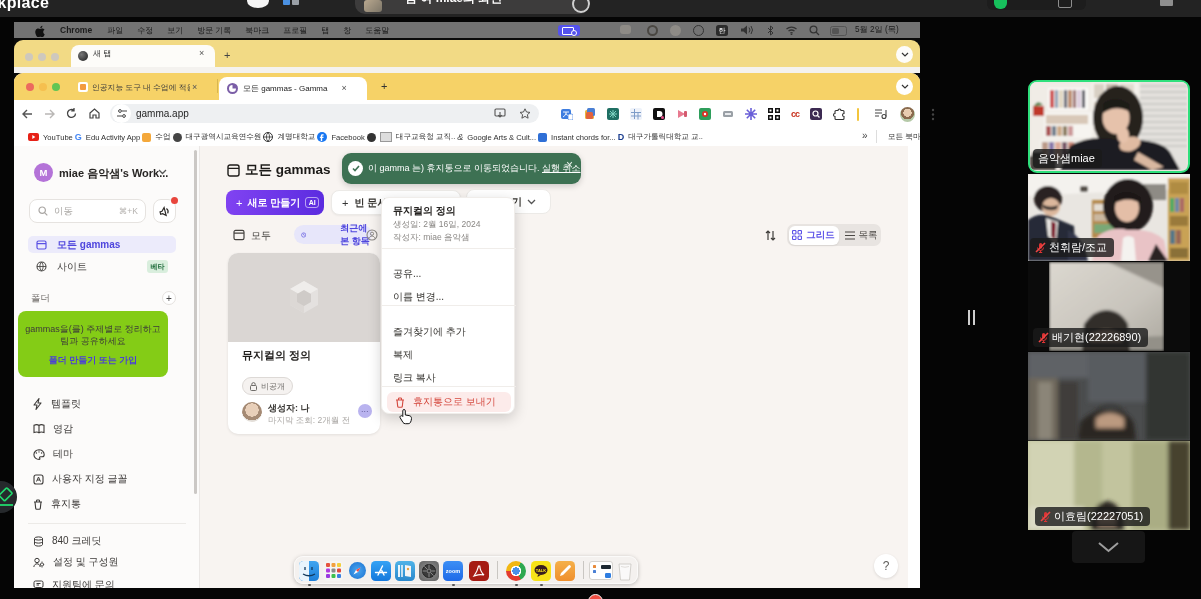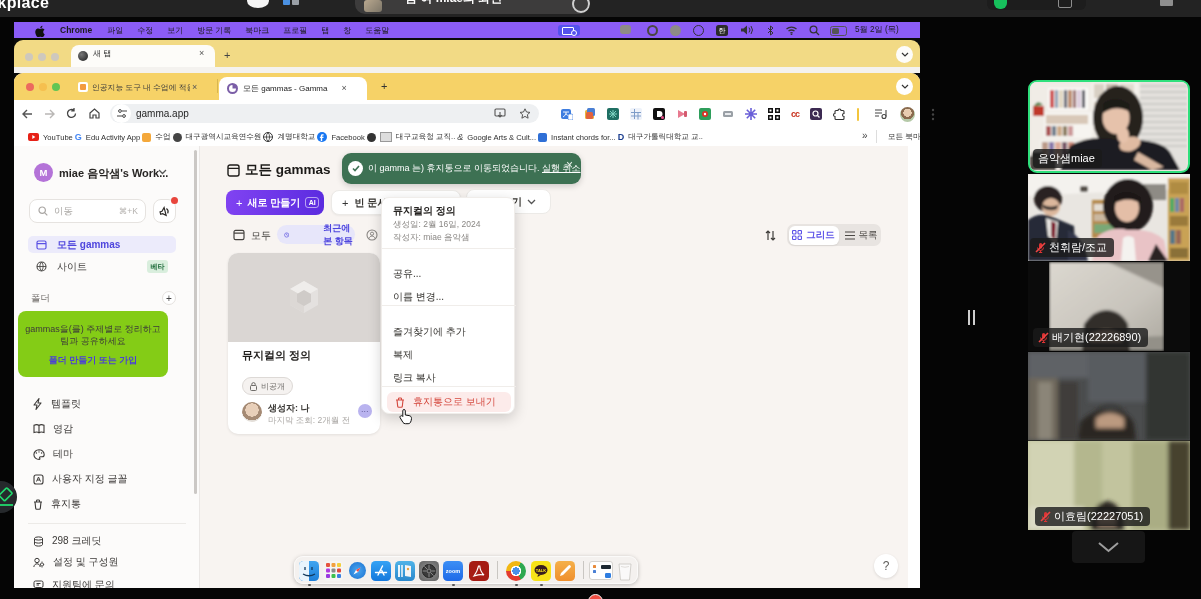--- a/index.html
+++ b/index.html
@@ -34,21 +34,21 @@
 
     <div class="abs" style="left:987px;top:-10px;width:99px;height:20px;background:#1d1d1d;border-radius:6px;">
       <div class="abs" style="left:7px;top:6px;width:13px;height:13px;background:#17c05c;border-radius:3px 3px 6px 6px;"></div>
       <div class="abs" style="left:71px;top:8px;width:12px;height:8px;border:1.5px solid #8d8d8d;border-radius:2px;"></div>
     </div>
     <div class="abs" style="left:1160px;top:-2px;width:13px;height:8px;background:#8e8e8e;border-radius:1px;"></div>
   </div>
 
   <div class="abs" id="screen" style="left:14px;top:22px;width:906px;height:566px;background:#0a0a0a;">
 
-    <div class="abs" id="menubar" style="left:0;top:0;width:906px;height:16px;background:#8b5cf6;color:#1b1b1b;">
+    <div class="abs" id="menubar" style="left:0;top:0;width:906px;height:16px;background:#737373;color:#1b1b1b;">
       <svg class="abs" style="left:20px;top:2.5px" width="11" height="12" viewBox="0 0 11 12">
           <path d="M7.8 1.2c-.5.6-1.4 1.1-2.1 1 -.1-.8.3-1.6.7-2.1C6.9-.5 7.8-.9 8.5-1c.1.8-.2 1.6-.7 2.2zM8.4 2.4c-1.2-.1-2.2.7-2.8.7-.6 0-1.5-.7-2.4-.6-1.2 0-2.4.7-3 1.8-1.3 2.2-.3 5.5.9 7.3.6.9 1.3 1.9 2.3 1.8.9 0 1.3-.6 2.4-.6 1.1 0 1.4.6 2.4.6 1 0 1.6-.9 2.2-1.8.7-1 1-2 1-2.1 0 0-1.9-.7-1.9-2.9 0-1.8 1.5-2.7 1.6-2.7-.9-1.3-2.2-1.4-2.7-1.5z" transform="scale(.8) translate(2,2)" fill="#111"></path>
         </svg>
       <div class="abs flex" style="left:38px;top:0;height:16px;font-size:8px;gap:0;">
         <b style="padding:0 8px;font-size:8.5px;">Chrome</b>
         <span style="padding:0 7px;">파일</span>
           <span style="padding:0 7px;">수정</span>
           <span style="padding:0 7px;">보기</span>
           <span style="padding:0 7px;">방문 기록</span>
           <span style="padding:0 7px;font-family:Liberation Serif, serif;">북마크</span>
@@ -345,21 +345,21 @@
                 <path d="M1 3h8M3.5 3V1.8a.8.8 0 0 1 .8-.8h1.4a.8.8 0 0 1 .8.8V3M2 3l.7 6.4a1 1 0 0 0 1 .9h2.6a1 1 0 0 0 1-.9L8 3" stroke="#3c3a38" stroke-width="1.1" fill="none"></path>
               </svg>
               <span>휴지통</span>
             </div>
           <div class="abs" style="left:14px;top:377px;width:158px;height:1px;background:#eceae7;"></div>
           <div class="side-item abs flex" style="left:14px;top:388px;">
               <svg width="11" height="11" viewBox="0 0 11 11">
                 <ellipse cx="5.5" cy="2.5" rx="4" ry="1.6" stroke="#3c3a38" stroke-width="1" fill="none"></ellipse>
                 <path d="M1.5 2.5v3c0 .9 1.8 1.6 4 1.6s4-.7 4-1.6v-3M1.5 5.5v3c0 .9 1.8 1.6 4 1.6s4-.7 4-1.6v-3" stroke="#3c3a38" stroke-width="1" fill="none"></path>
               </svg>
-              <span>298 크레딧</span>
+              <span>840 크레딧</span>
             </div>
           <div class="side-item abs flex" style="left:14px;top:409px;">
               <svg width="12" height="11" viewBox="0 0 12 11">
                 <circle cx="4" cy="3.5" r="2.2" stroke="#3c3a38" stroke-width="1" fill="none"></circle>
                 <path d="M.8 10c.3-2 1.6-3.2 3.2-3.2S6.9 8 7.2 10" stroke="#3c3a38" stroke-width="1" fill="none"></path>
                 <circle cx="9" cy="7.5" r="1.6" stroke="#3c3a38" stroke-width=".9" fill="none"></circle>
                 <path d="M9 5.4v-.9M9 10.5v-.9M11.1 7.5h-.9M7.8 7.5h-.9" stroke="#3c3a38" stroke-width=".9"></path>
               </svg>
               <span>설정 및 구성원</span>
             </div>
@@ -402,21 +402,21 @@
             <span style="margin-left:45px;font-size:10px;font-weight:bold;color:#35332f;">기</span>
             <svg style="margin-left:5px" width="9" height="6" viewBox="0 0 9 6">
                 <path d="M1 1l3.5 3.5L8 1" stroke="#555" stroke-width="1.3" fill="none"></path>
               </svg>
           </div>
 
           <svg class="abs" style="left:33px;top:83px" width="12" height="12" viewBox="0 0 12 12">
               <path d="M1 3A1.6 1.6 0 0 1 2.6 1.4h6.8A1.6 1.6 0 0 1 11 3v6a1.6 1.6 0 0 1-1.6 1.6H2.6A1.6 1.6 0 0 1 1 9zM1 4.2h10" stroke="#45423f" stroke-width="1.2" fill="none"></path>
             </svg>
           <div class="abs" style="left:51px;top:83px;font-size:10px;color:#3c3a37;">모두</div>
-          <div class="abs flex" style="left:77px;top:79px;width:78px;height:19px;background:#e7e6fa;border-radius:10px;gap:29px;">
+          <div class="abs flex" style="left:94px;top:79px;width:78px;height:19px;background:#e7e6fa;border-radius:10px;gap:29px;">
             <svg style="margin-left:7px" width="10" height="10" viewBox="0 0 10 10">
                 <circle cx="5" cy="5" r="4" stroke="#4f46dd" stroke-width="1.1" fill="none"></circle>
                 <path d="M5 2.5V5l1.8 1.2" stroke="#4f46dd" stroke-width="1.1" fill="none"></path>
               </svg>
             <span style="margin-left:5px;font-size:9px;font-weight:bold;color:#4f46dd;">최근에 본 항목</span>
           </div>
           <svg class="abs" style="left:166px;top:83px" width="12" height="12" viewBox="0 0 12 12">
               <circle cx="6" cy="6" r="5" stroke="#8a8784" stroke-width="1.1" fill="none"></circle>
               <circle cx="6" cy="4.7" r="1.6" stroke="#8a8784" stroke-width="1" fill="none"></circle>
               <path d="M3 9.5c.5-1.6 1.6-2.5 3-2.5s2.5.9 3 2.5" stroke="#8a8784" stroke-width="1" fill="none"></path>

